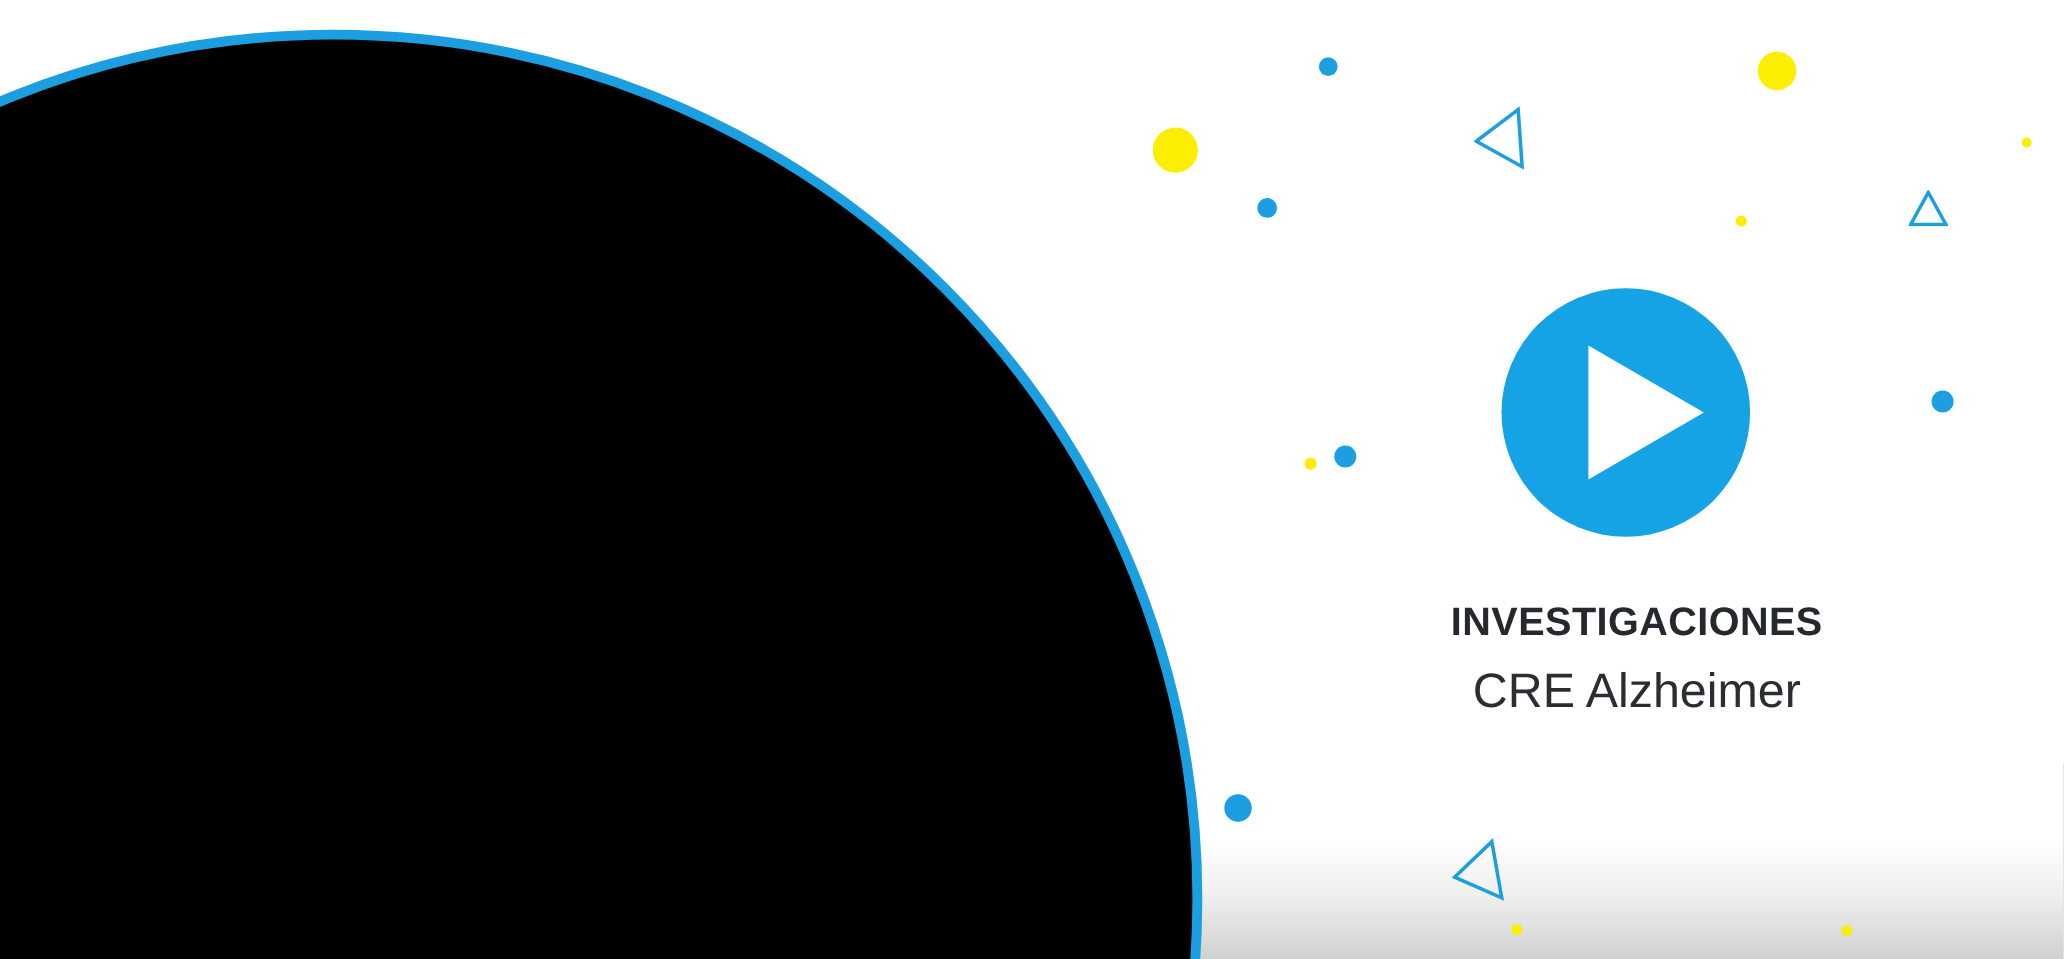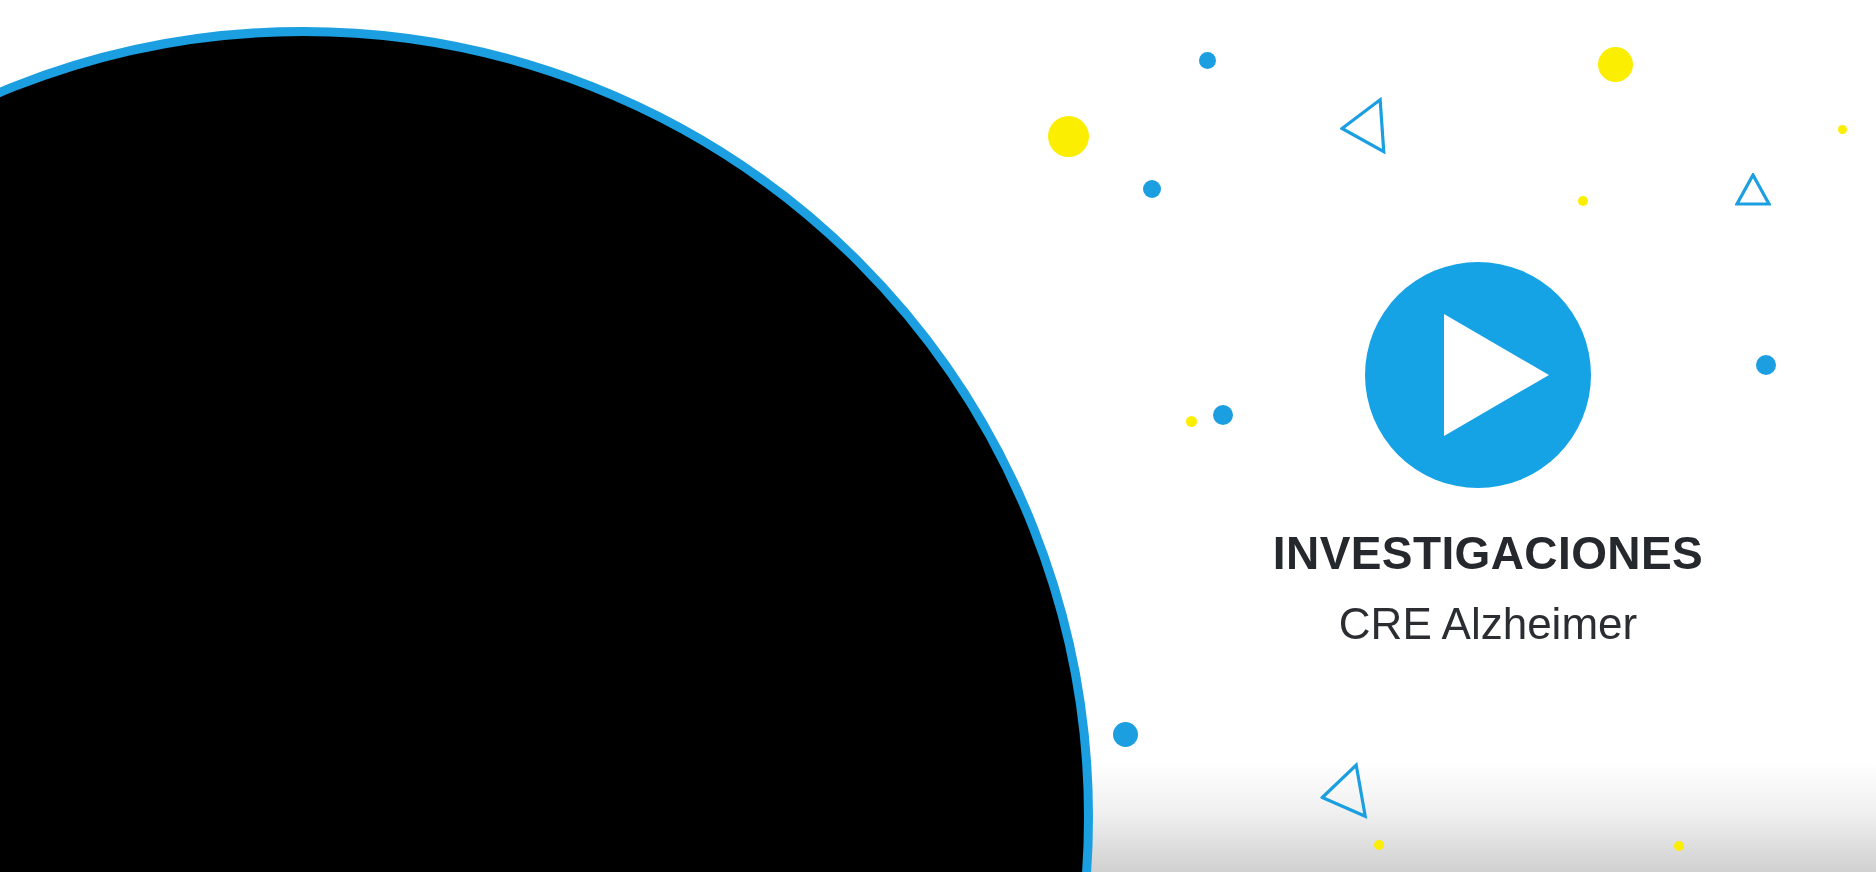--- a/index.html
+++ b/index.html
@@ -78,26 +78,26 @@
   
   .title-block {
     position: absolute;
     left: 1100px;
     top: 530px;
     width: 776px;
     text-align: center;
     z-index: 6;
   }
   .main-title {
-    font-size: 46px;
+    font-size: 36px;
     font-weight: 700;
     letter-spacing: 0.4px;
     color: #25282D;
     line-height: 1.04;
-    margin: 0;
+    margin: 16px;
     white-space: nowrap;
   }
   .sub-title {
     font-size: 44px;
     font-weight: 300;
     color: #2A2D31;
     line-height: 1.18;
     margin: 20px 0 0 0;
     white-space: nowrap;
   }

